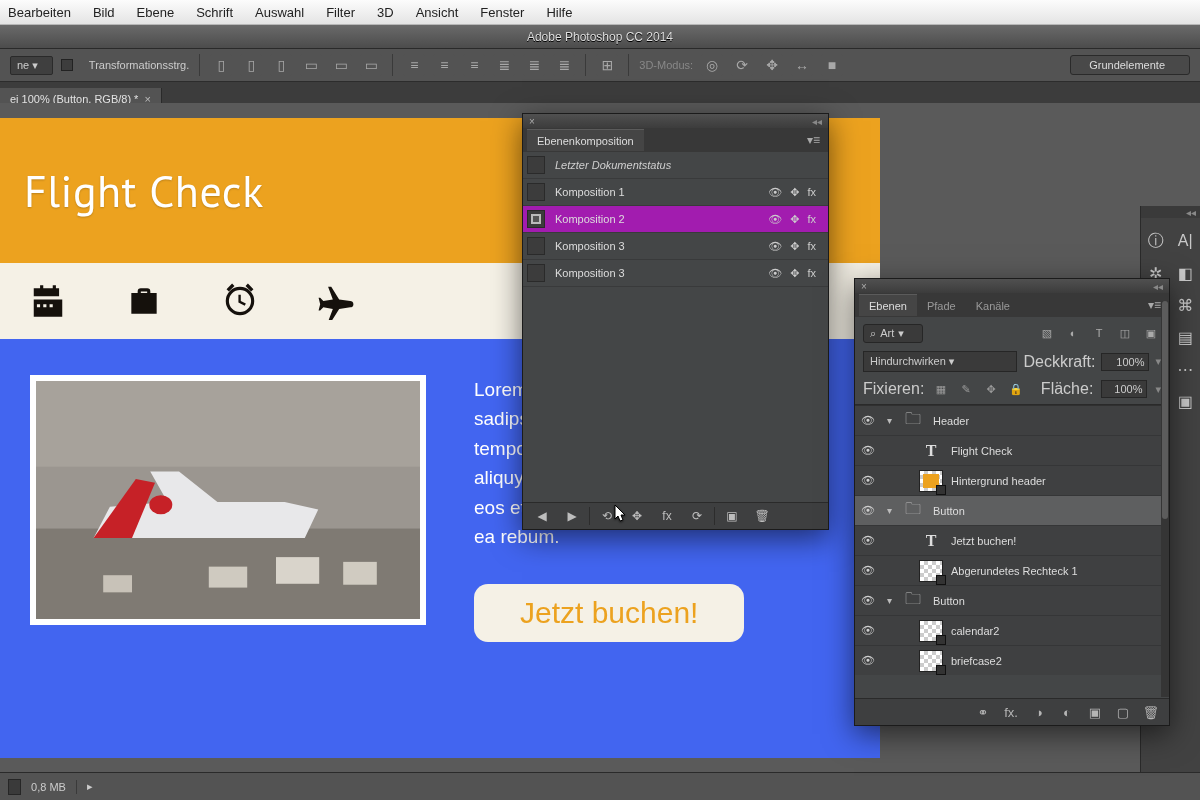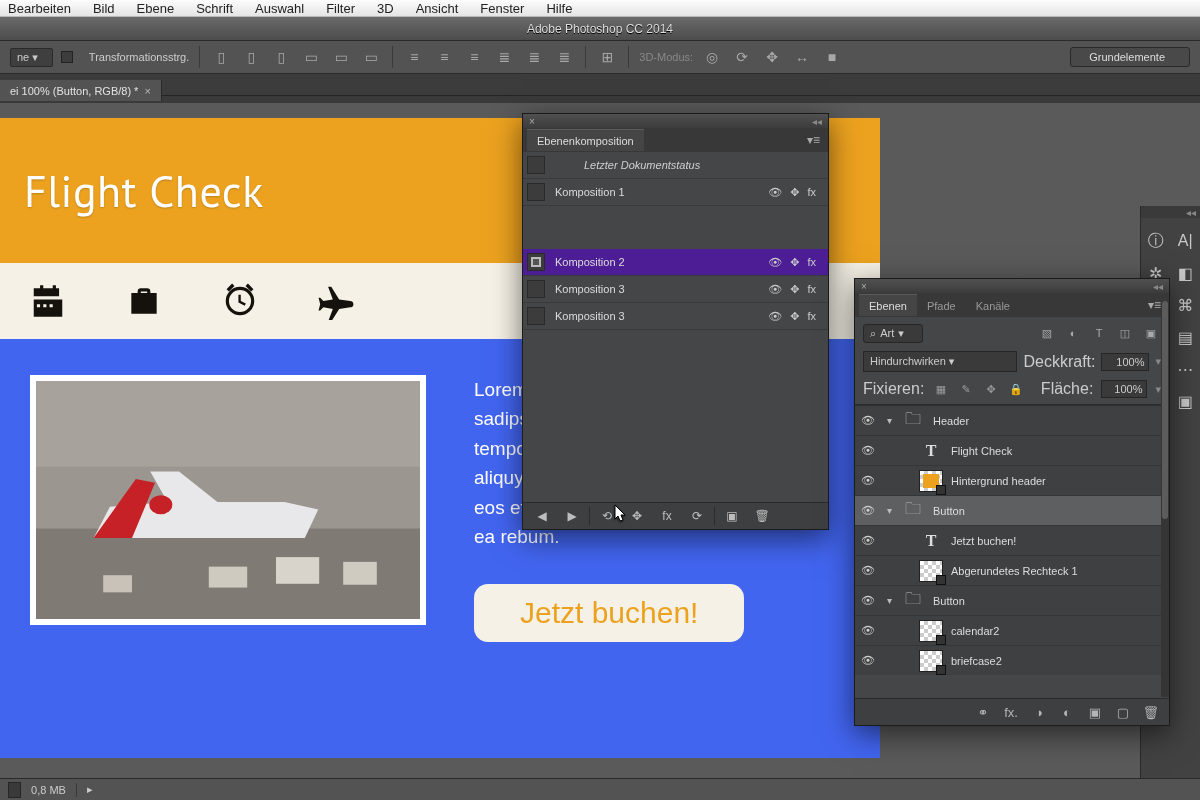--- a/index.html
+++ b/index.html
@@ -1,19 +1,19 @@
 <!DOCTYPE html>
 <html><head>
 <meta charset="utf-8">
 <style>
 * { margin: 0; padding: 0; box-sizing: border-box; font-family: "Lucida Grande", "Segoe UI", Arial, sans-serif; -webkit-font-smoothing: antialiased; }
 body { width: 1200px; height: 800px; overflow: hidden; background: #3a3a3a; }
 
 
-.os-menubar { height: 17px; background: linear-gradient(#fcfcfc,#e4e4e4); border-bottom: 1px solid #b7b7b7; display: flex; align-items: center; padding: 0 0 0 8px; gap: 22px; font-size: 13px; color: #222; }
+.os-menubar { height: 25px; background: linear-gradient(#fcfcfc,#e4e4e4); border-bottom: 1px solid #b7b7b7; display: flex; align-items: center; padding: 0 0 0 8px; gap: 22px; font-size: 13px; color: #222; }
 .os-menubar span { cursor: default; }
 
 
 .app-titlebar { height: 24px; background: linear-gradient(#6a6a6a,#4c4c4c); display: flex; align-items: center; justify-content: center; color: #ddd; font-size: 12px; text-shadow: 0 1px 0 #000; border-bottom: 1px solid #2a2a2a; }
 
 
 .optbar { height: 33px; background: #535353; border-bottom: 1px solid #2c2c2c; display: flex; align-items: center; padding: 0 10px; gap: 8px; color: #ccc; font-size: 11px; }
 .optbar .sel { background: #3f3f3f; border: 1px solid #2a2a2a; padding: 2px 14px 2px 6px; border-radius: 2px; }
 .optbar .chk { display: flex; align-items: center; gap: 16px; }
 .optbar .chk .box { width: 12px; height: 12px; background: #3d3d3d; border: 1px solid #222; }
@@ -51,24 +51,24 @@
 .panel .titlebar-mini .x { color: #aaa; font-size: 10px; cursor: pointer; }
 .panel .titlebar-mini .chev { margin-left: auto; color: #888; font-size: 10px; cursor: pointer; }
 .panel .tabs { height: 24px; background: #383838; display: flex; align-items: center; padding: 0 4px; }
 .panel .tabs .tab { padding: 5px 10px 4px; font-size: 11px; color: #ddd; background: #454545; border-top: 1px solid #5b5b5b; cursor: pointer; }
 .panel .tabs .tab.inact { background: transparent; color: #999; border: none; }
 .panel .tabs .menuicon { margin-left: auto; color: #aaa; font-size: 12px; cursor: pointer; padding: 0 4px; }
 
 #comp-panel { left: 522px; top: 113px; width: 307px; height: 417px; }
 #comp-panel .list { background: #444647; }
 #comp-panel .row { display: flex; align-items: center; height: 27px; border-bottom: 1px solid #393a3b; padding: 0 2px 0 0; gap: 2px; cursor: pointer; }
-#comp-panel .row.selected { background: #4c1d95; margin-top: 43px; }
+#comp-panel .row.selected { background: #a21caf; }
 #comp-panel .row .chkcell { width: 18px; height: 18px; border: 1px solid #2a2a2a; background: #3c3c3c; margin-left: 4px; margin-right: 6px; display:flex; align-items:center; justify-content:center; }
 #comp-panel .row .label { flex: 1; padding-left: 2px; color: #ddd; }
-#comp-panel .row .label.italic { font-style: italic; color: #cfcfcf; margin-left: 29px; }
+#comp-panel .row .label.italic { font-style: italic; color: #cfcfcf; }
 #comp-panel .row .acts { display: flex; gap: 8px; padding-right: 10px; color: #ccc; font-size: 11px; }
 #comp-panel .footer { position: absolute; bottom: 0; left: 0; right: 0; height: 27px; background: #3e3f40; border-top: 1px solid #2a2a2a; display: flex; align-items: center; gap: 4px; padding: 0 6px; }
 #comp-panel .footer .fb { width: 26px; height: 20px; display: flex; align-items: center; justify-content: center; color: #bdbdbd; font-size: 12px; cursor: pointer; }
 #comp-panel .footer .sep { width: 1px; height: 18px; background: #2c2c2c; }
 
 
 #layers-panel { left: 854px; top: 278px; width: 316px; height: 448px; }
 #layers-panel .controls1 { display: flex; align-items: center; gap: 6px; padding: 6px 8px; }
 #layers-panel .kind-filter { background: #3a3a3a; border: 1px solid #262626; border-radius: 3px; padding: 2px 18px 2px 6px; color: #ccc; font-size: 11px; display: flex; align-items: center; gap: 4px; }
 #layers-panel .filterbtn { width: 20px; height: 20px; color: #aaa; display: flex; align-items: center; justify-content: center; cursor: pointer; }
@@ -96,21 +96,21 @@
 #layers-panel .lfooter .fb { width: 24px; color: #b5b5b5; text-align: center; cursor: pointer; font-size: 13px; }
 
 
 .rightdock { position: absolute; right: 0; top: 103px; width: 60px; bottom: 0; background: #424242; border-left: 1px solid #2a2a2a; }
 .rightdock .chevbar { height: 12px; background: #3a3a3a; display: flex; justify-content: flex-end; align-items: center; padding-right: 4px; color: #888; font-size: 10px; }
 .rightdock .row { display: flex; }
 .rightdock .col { width: 30px; display: flex; flex-direction: column; align-items: center; gap: 10px; padding-top: 12px; }
 .rightdock .pico { width: 22px; height: 22px; color: #c8c8c8; display: flex; align-items: center; justify-content: center; font-size: 16px; cursor: pointer; }
 
 
-.statusbar { position: absolute; bottom: 0; left: 0; right: 0; height: 22px; background: #535353; border-top: 1px solid #2a2a2a; color: #ccc; font-size: 11px; display: flex; align-items: center; padding-left: 8px; gap: 10px; }
+.statusbar { position: absolute; bottom: 0; left: 0; right: 0; height: 28px; background: #535353; border-top: 1px solid #2a2a2a; color: #ccc; font-size: 11px; display: flex; align-items: center; padding-left: 8px; gap: 10px; }
 .statusbar .divider { width: 1px; height: 14px; background: #3a3a3a; }
 .statusbar .zoom { background: #3a3a3a; padding: 1px 4px; border: 1px solid #262626; }
 
 
 .vscroll { position:absolute; right:0; top:22px; bottom:28px; width:8px; background:#353535; }
 .vscroll .thumb { position:absolute; top:0; height:55%; left:1px; right:1px; background:#5c5c5c; border-radius:3px; }
 
 
 .cursor { position:absolute; left:614px; top:504px; width:16px; height:20px; pointer-events:none; }
 .cursor svg { width:100%; height:100%; filter: drop-shadow(0 1px 1px rgba(0,0,0,.6)); }

